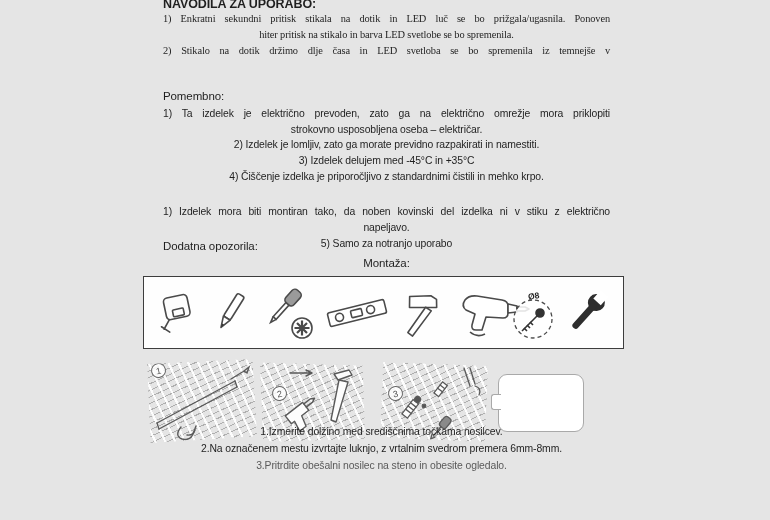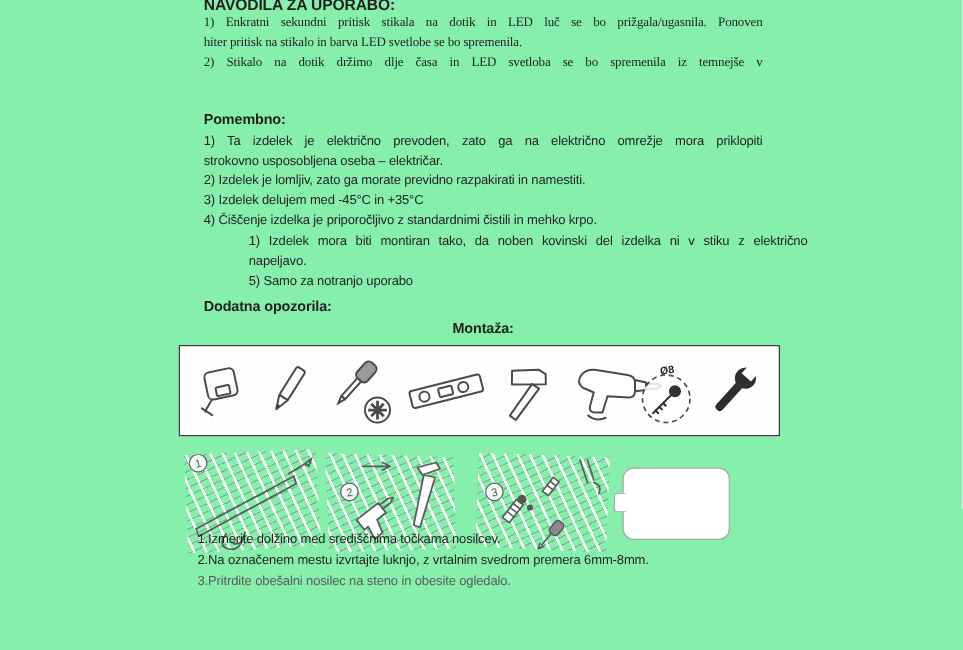--- a/index.html
+++ b/index.html
@@ -1,21 +1,21 @@
 <!DOCTYPE html>
 <html><head>
 <meta charset="utf-8">
 <title>Navodila za uporabo</title>
 <style>
   html,body{margin:0;padding:0;background:#ffffff;}
-  .screen{position:relative;width:770px;height:520px;background:#86efac;overflow:hidden;
+  .screen{position:relative;width:770px;height:520px;background:#e5e5e5;overflow:hidden;
           font-family:"Liberation Sans","DejaVu Sans",sans-serif;color:#1f1f1f;}
   .col{position:absolute;left:163px;width:447px;}
-  .h{font-weight:bold;font-size:11.5px;letter-spacing:-0.1px;white-space:nowrap;}
-  .ln{font-size:10.4px;letter-spacing:-0.12px;line-height:16.2px;white-space:nowrap;}
+  .h{font-weight:normal;font-size:11.5px;letter-spacing:-0.1px;white-space:nowrap;}
+  .ln{font-size:10.4px;letter-spacing:-0.12px;line-height:16.2px;white-space:nowrap;text-align:center;}
   .just{white-space:normal;text-align:justify;text-align-last:justify;}
   .tight .ln{line-height:15.7px;}
   .doc-title{position:absolute;left:163px;top:-3px;font-weight:bold;font-size:12.5px;letter-spacing:-0.1px;white-space:nowrap;}
   
   .toolbox{position:absolute;left:143px;top:276px;width:481px;height:73px;border:1.6px solid #3d3d3d;
            background:#fefefe;display:flex;align-items:center;justify-content:space-between;
            padding:0 12px;box-sizing:border-box;}
   .tool{display:flex;align-items:center;justify-content:center;position:relative;}
   .o8-label{position:absolute;top:9px;right:16px;font-size:8.5px;font-weight:bold;color:#222;
             transform:rotate(-8deg);}
@@ -55,21 +55,21 @@
   <div class="col h" style="top:90px;">Pomembno:</div>
   <div class="col tight" style="top:106px;">
     <div class="ln just">1) Ta izdelek je električno prevoden, zato ga na električno omrežje mora priklopiti</div>
     <div class="ln">strokovno usposobljena oseba – električar.</div>
     <div class="ln">2) Izdelek je lomljiv, zato ga morate previdno razpakirati in namestiti.</div>
     <div class="ln">3) Izdelek delujem med -45°C in +35°C</div>
     <div class="ln">4) Čiščenje izdelka je priporočljivo z standardnimi čistili in mehko krpo.</div>
   </div>
 
   <div class="col h" style="top:200px;margin-top:40px;">Dodatna opozorila:</div>
-  <div class="col" style="top:186px;margin-left:36px;">
+  <div class="col" style="top:204px;">
     <div class="ln just">1) Izdelek mora biti montiran tako, da noben kovinski del izdelka ni v stiku z električno</div>
     <div class="ln">napeljavo.</div>
     <div class="ln">5) Samo za notranjo uporabo</div>
   </div>
 
   <div class="col h" style="top:257px;text-align:center;">Montaža:</div>
 
   <div class="toolbox">
     <span class="tool">
       <svg width="44" height="50" viewBox="0 0 44 50">

